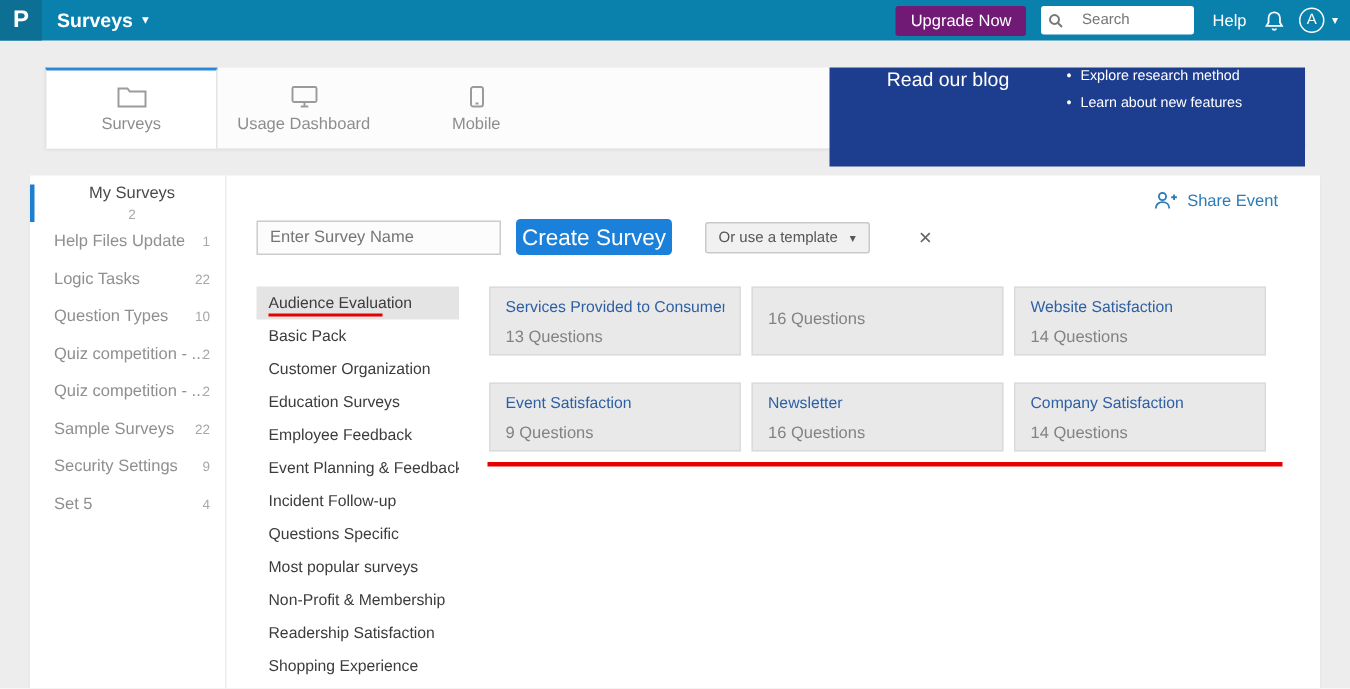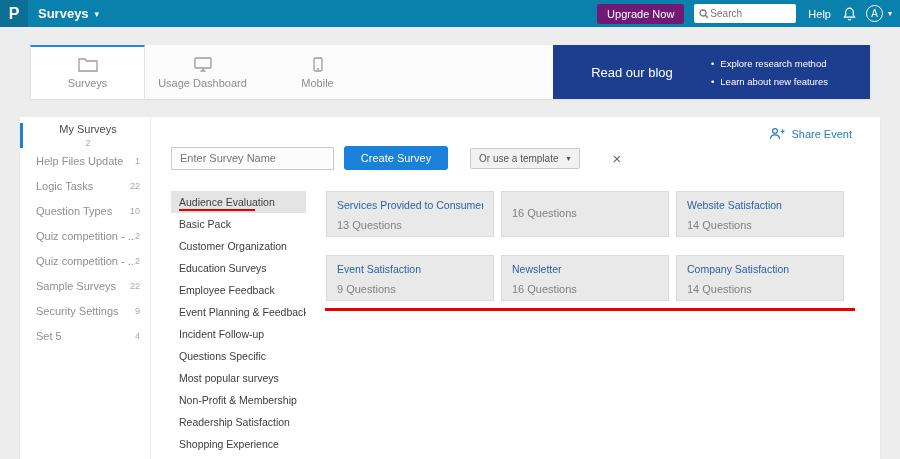--- a/index.html
+++ b/index.html
@@ -12,53 +12,53 @@
   }
 
   
   .topbar { position:absolute; top:0; left:0; width:900px; height:27px; background:#0a80ad; display:flex; align-items:center; }
   .logo-box { width:28px; height:27px; background:#0d6f94; color:#fff; font-weight:bold; font-size:16px; display:flex; align-items:center; justify-content:center; cursor:pointer; }
   .product-menu { display:flex; align-items:center; cursor:pointer; }
   .product-name { color:#fff; font-size:13px; font-weight:bold; margin-left:10px; }
   .topbar-caret { color:#fff; font-size:9px; margin-left:6px; }
   .topbar-spacer { flex:1; }
   .upgrade-btn { background:#701a75; color:#fff; font-size:11px; padding:4px 10px; border:none; border-radius:2px; margin-right:10px; cursor:pointer; }
-  .search-box { background:#fff; height:19px; width:102px; border-radius:2px; display:flex; align-items:center; padding:0 5px; gap:1px; }
+  .search-box { background:#fff; height:19px; width:102px; border-radius:2px; display:flex; align-items:center; padding:0 5px; gap:12px; }
   .search-box input { border:none; outline:none; font-size:10px; width:100%; background:transparent; color:#333; }
   .help-label { color:#fff; font-size:11px; margin:0 12px; cursor:pointer; }
   .bell-wrap { margin-right:10px; display:flex; cursor:pointer; }
   .avatar-menu { display:flex; align-items:center; cursor:pointer; margin-right:8px; }
   .avatar { width:17px; height:17px; border:1px solid #fff; border-radius:50%; color:#fff; font-size:10px; display:flex; align-items:center; justify-content:center; }
   .avatar-caret { color:#fff; font-size:8px; margin-left:5px; }
 
   
   .nav-row { position:absolute; top:45px; left:30px; width:840px; height:54px; background:#fcfcfc; display:flex; box-shadow:0 1px 2px rgba(0,0,0,0.07); }
   .tab { width:115px; display:flex; flex-direction:column; align-items:center; justify-content:center; gap:5px; border-top:2px solid transparent; cursor:pointer; }
   .tab-label { font-size:11px; color:#8d8d8d; }
   .tab.active { border-top:2px solid #2b87d8; border-left:1px solid #e3e3e3; border-right:1px solid #e3e3e3; background:#fff; }
-  .blog-banner { margin-left:auto; width:317px; height:54px; background:#1d3d8f; display:flex; align-items:center; cursor:pointer; }
+  .blog-banner { margin-left:auto; width:317px; height:66px; background:#1d3d8f; display:flex; align-items:flex-start; cursor:pointer; }
   .blog-title { color:#fff; font-size:13px; width:158px; text-align:center; }
   .blog-bullets { display:flex; flex-direction:column; gap:7px; }
   .blog-bullet { color:#fff; font-size:9.5px; display:flex; gap:6px; align-items:center; }
 
   
   .main-panel { position:absolute; top:117px; left:20px; width:860px; height:342px; background:#fff; display:flex; overflow:hidden; box-shadow:0 1px 2px rgba(0,0,0,0.05); }
   .sidebar { width:131px; padding-top:6px; border-right:1px solid #ececec; }
   .side-item { height:25px; display:flex; align-items:center; justify-content:space-between; padding:0 10px 0 13px; border-left:3px solid transparent; cursor:pointer; }
   .side-label { font-size:11px; color:#8f8f8f; white-space:nowrap; overflow:hidden; }
   .side-count { font-size:9px; color:#a8a8a8; }
   .side-item.active { border-left-color:#1e7fd0;flex-direction:column; }
   .side-item.active .side-label { color:#4a4a4a; }
 
   .content { flex:1; position:relative; }
   .share-folder { position:absolute; top:10px; right:28px; display:flex; align-items:center; gap:6px; color:#2a7cb8; font-size:11px; cursor:pointer; }
 
   .form-row { position:absolute; top:29px; left:20px; display:flex; align-items:center; }
   .survey-input { width:163px; height:23px; border:1px solid #ccc; background:#fcfcfc; padding:0 8px; font-size:11px; color:#333; outline:none; }
-  .create-btn { width:104px; height:24px; margin-left:10px; background:#1b80da; color:#fff; border:none; border-radius:3px; font-size:11px; cursor:pointer; }
+  .create-btn { width:104px; height:24px; margin-left:10px; background:#1b80da; color:#fff; border:none; border-radius:3px; font-size:15px; cursor:pointer; }
   .template-dd { margin-left:22px; height:21px; background:#f1f1f1; border:1px solid #c9c9c9; border-radius:2px; font-size:10px; color:#555; padding:0 8px; display:flex; align-items:center; gap:8px; cursor:pointer; }
   .dd-caret { font-size:8px; color:#555; }
   .close-x { margin-left:33px; font-size:15px; color:#666; cursor:pointer; line-height:1; }
 
   .browser { position:absolute; top:74px; left:20px; right:14px; display:flex; }
   .cat-list { width:135px; flex-shrink:0; }
   .cat-item { position:relative; height:22px; line-height:22px; padding:0 8px; font-size:10.5px; color:#3c3c3c; cursor:pointer; white-space:nowrap; overflow:hidden; }
   .cat-item.selected { background:#e4e4e4; }
   .cat-underline { position:absolute; left:8px; bottom:2px; width:76px; height:2px; background:#e60000; }
 

